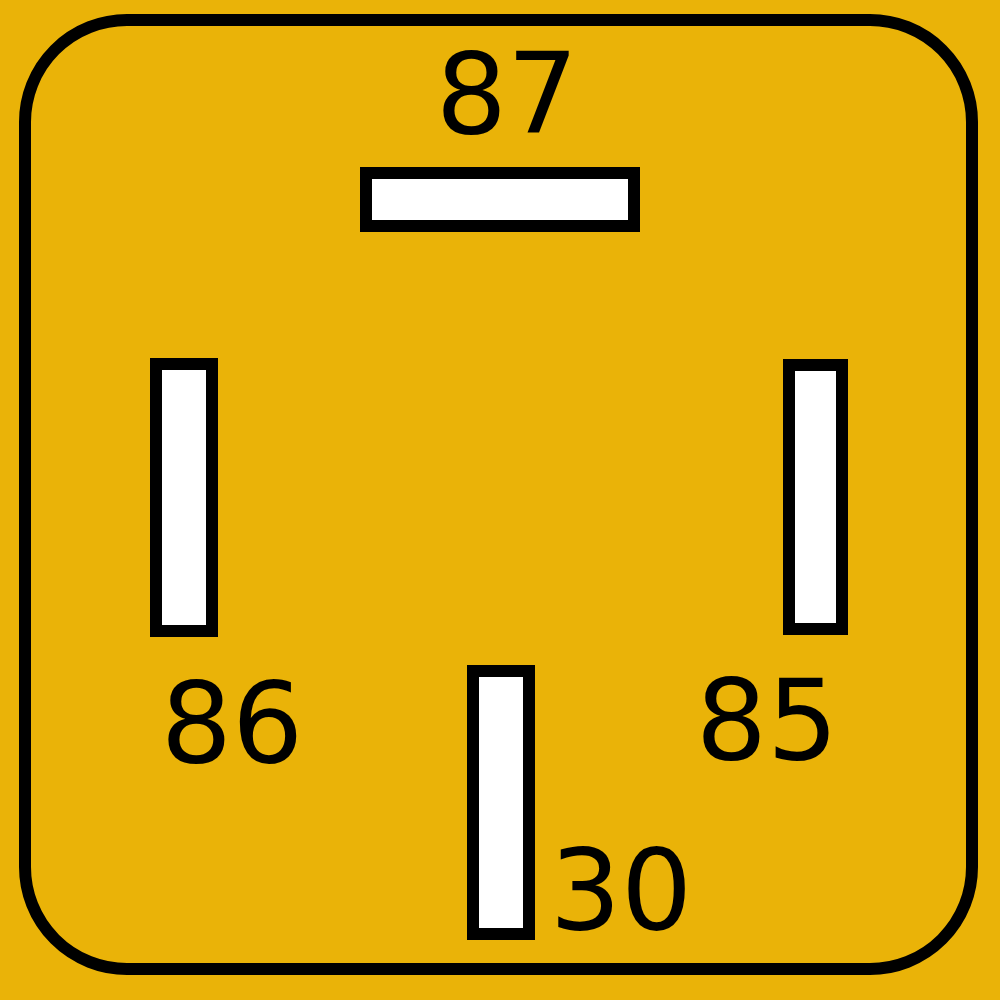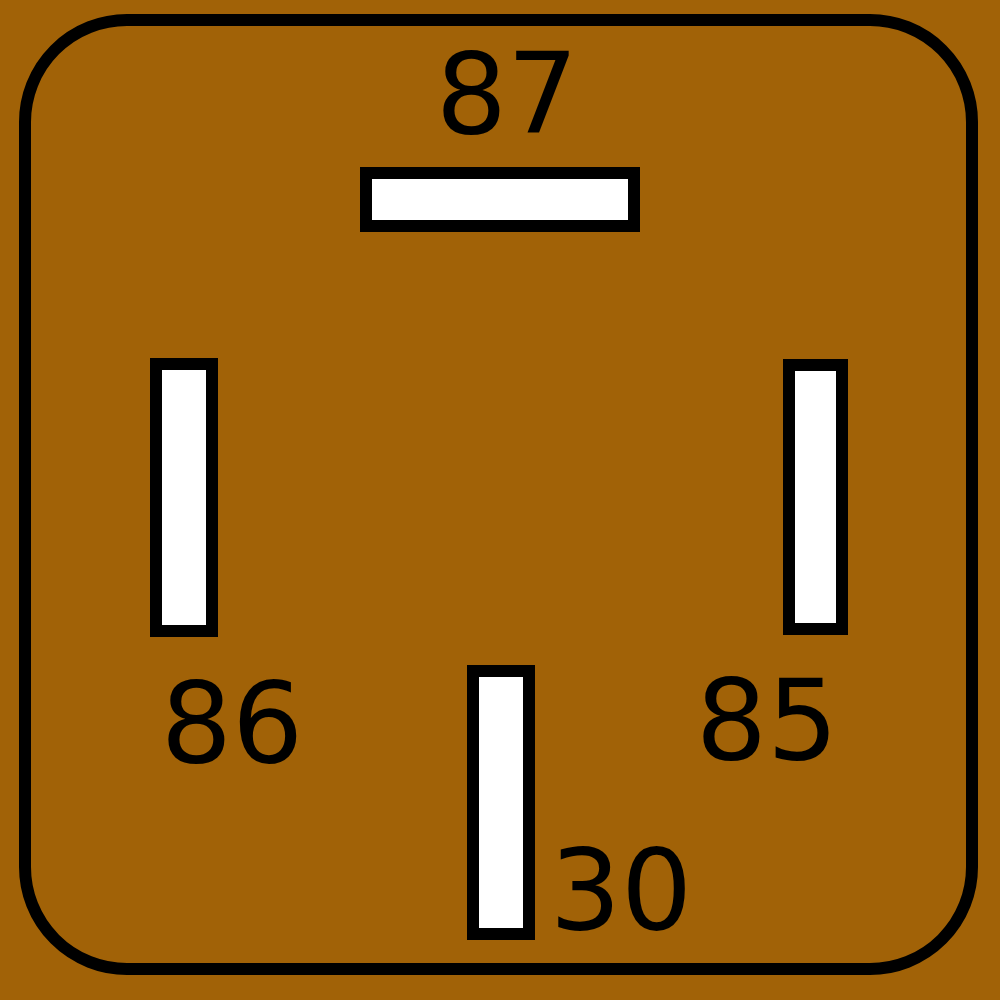--- a/index.html
+++ b/index.html
@@ -4,21 +4,21 @@
 <style>
   html, body {
     margin: 0;
     padding: 0;
     background: #ffffff;
   }
   .stage {
     width: 1000px;
     height: 1000px;
     position: relative;
-    background: #a16207;
+    background: #eab308;
     overflow: hidden;
   }
   svg { display: block; }
   .outline {
     fill: none;
     stroke: #000000;
     stroke-width: 12;
   }
   .pin {
     fill: #ffffff;

